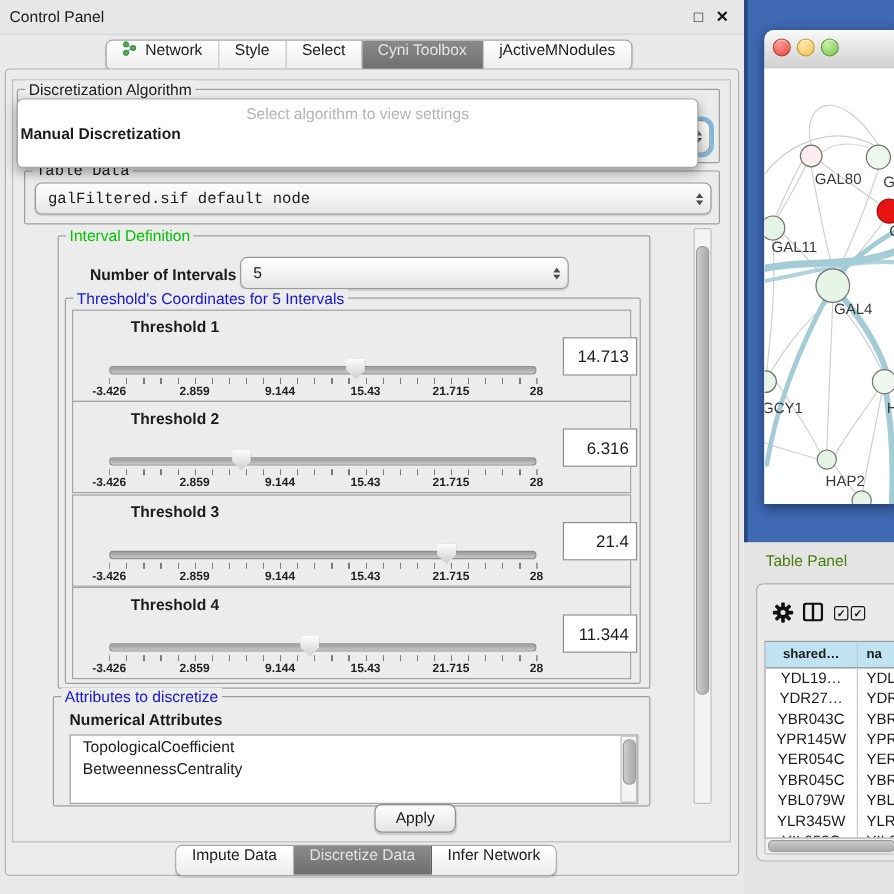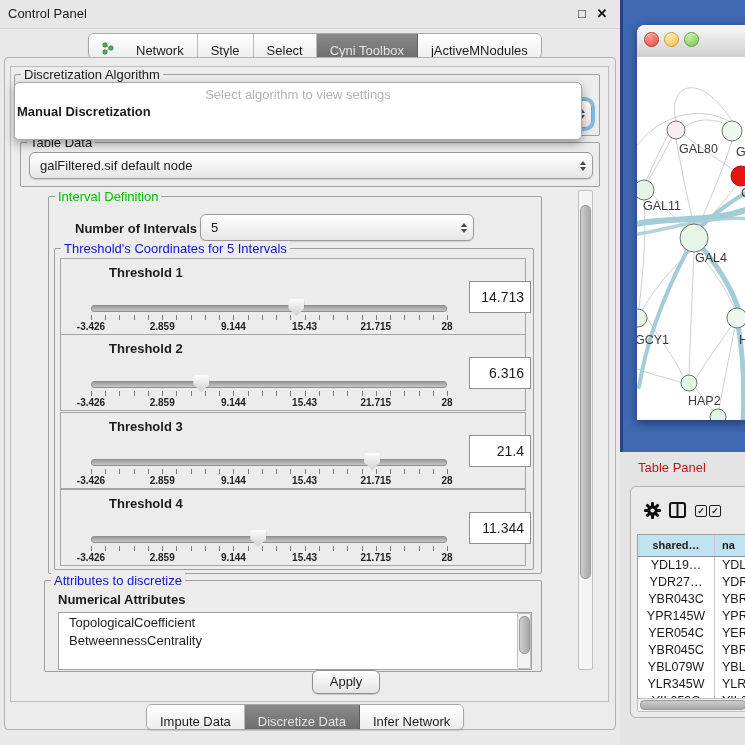--- a/index.html
+++ b/index.html
@@ -6,21 +6,21 @@
     font-family:"Liberation Sans",sans-serif;background:#e9e9e9;font-size:13px;color:#1b1b1b;}
   .abs{position:absolute;}
   
   #control-panel{left:0;top:0;width:620px;height:745px;background:#e9e9e9;}
   #cp-titlebar{left:0;top:0;width:620px;height:28px;background:#e7e7e7;border-bottom:1px solid #d4d4d4;}
   #cp-title{left:8px;top:0;line-height:28px;color:#1c1c1c;}
   .win-icon{top:6px;width:16px;height:16px;line-height:16px;text-align:center;color:#111;font-weight:bold;cursor:default;}
   
   .segbar{display:flex;height:24px;border:1px solid #a6a6a6;border-radius:6px;background:#fff;
     box-shadow:0 1px 1px rgba(0,0,0,.15);overflow:hidden;}
-  .seg{display:flex;align-items:flex-end;gap:22px;padding:0 13px;border-right:1px solid #b9b9b9;
+  .seg{display:flex;align-items:flex-start;gap:7px;padding:0 13px;border-right:1px solid #b9b9b9;
     background:linear-gradient(#ffffff,#ededed);color:#1b1b1b;white-space:nowrap;cursor:default;}
   .seg:last-child{border-right:none;}
   .seg.sel{background:linear-gradient(#8a8a8a,#6e6e6e);color:#e4e4e4;border-right-color:#5f5f5f;}
   
   #outer-panel{left:4px;top:57px;width:610px;height:671px;border:1px solid #b2b2b2;border-radius:4px;background:#ebebeb;}
   #inner-panel{left:10px;top:66px;width:597px;height:634px;border:1px solid #bdbdbd;background:#ececec;}
   .group{border:1px solid #9e9e9e;border-radius:2px;}
   .group-title{position:absolute;top:-8px;left:6px;background:#ececec;padding:0 3px;line-height:15px;text-align:right;}
   .gt-green{color:#00c400;}
   .gt-blue{color:#1414d2;}
@@ -71,21 +71,21 @@
     box-shadow:0 3px 10px rgba(0,0,20,.45);}
   #net-titlebar{left:0;top:0;width:111px;height:32px;border-radius:8px 0 0 0;
     background:linear-gradient(#f9f9f9,#cfcfcf);border-bottom:1px solid #959595;}
   .light{position:absolute;top:7px;width:13px;height:13px;border-radius:50%;box-shadow:inset 0 1px 1px rgba(255,255,255,.7);}
   .l-red{left:7px;background:radial-gradient(circle at 35% 30%,#ff9a92,#e8453c);border:1px solid #b63a30;}
   .l-yellow{left:27px;background:radial-gradient(circle at 35% 30%,#ffe9a8,#f5bd4e);border:1px solid #c79b34;}
   .l-green{left:47px;background:radial-gradient(circle at 35% 30%,#c7eea2,#78c44e);border:1px solid #5f9e3a;}
   #net-canvas{left:0;top:32px;width:111px;height:363px;background:#fff;overflow:hidden;}
   
   #tablepanel-region{left:620px;top:452px;width:125px;height:293px;background:#e4e4e4;}
-  #tp-title{left:18px;top:8px;color:#b91c1c;}
+  #tp-title{left:18px;top:8px;color:#4d7c0f;}
   #tp-box{left:10px;top:34px;width:130px;height:230px;background:#eaeaea;border:1px solid #b2b2b2;border-radius:6px;}
   .tp-icon{position:absolute;top:14px;}
   .cbx{position:absolute;top:18px;width:10px;height:10px;border:1.5px solid #1a1a1a;border-radius:2px;
     font-size:9px;line-height:10px;text-align:center;font-weight:bold;color:#1a1a1a;}
   #tp-table{left:6px;top:47px;width:119px;height:163px;background:#fff;border:1px solid #9e9e9e;overflow:hidden;}
   .tp-hrow{display:flex;height:21px;border-bottom:1px solid #8f8f8f;background:#bfe3f1;}
   .tp-hcell{line-height:21px;text-align:center;font-size:11px;overflow:hidden;white-space:nowrap;font-weight:bold;}
   .tp-row{display:flex;height:17px;}
   .tp-cell{line-height:17px;font-size:12.5px;text-align:center;overflow:hidden;white-space:nowrap;}
   .c1{width:76px;border-right:1px solid #c9c9c9;flex:none;}
@@ -144,21 +144,21 @@
         <span class="tri-up"></span>
         <span class="tri-dn"></span>
       </span>
   </div>
 
   <div class="abs" id="algo-popup">
     <div class="abs" id="algo-ph">Select algorithm to view settings</div>
     <div class="abs algo-item" style="top:21px;font-weight:bold;">Manual Discretization</div>
   </div>
 
-  <div class="abs group" style="left:20px;top:142px;width:578px;height:43px;">
+  <div class="abs group" style="left:20px;top:142px;width:578px;height:43px;font-family:Liberation Mono, monospace;">
     <span class="group-title">Table Data</span>
     <div class="combo" style="position:absolute;left:8px;top:9px;width:562px;height:25px;">
       <span class="cval">galFiltered.sif default node</span>
       <span class="stepper">
           <span class="tri-up"></span>
           <span class="tri-dn"></span>
         </span>
     </div>
   </div>
 

